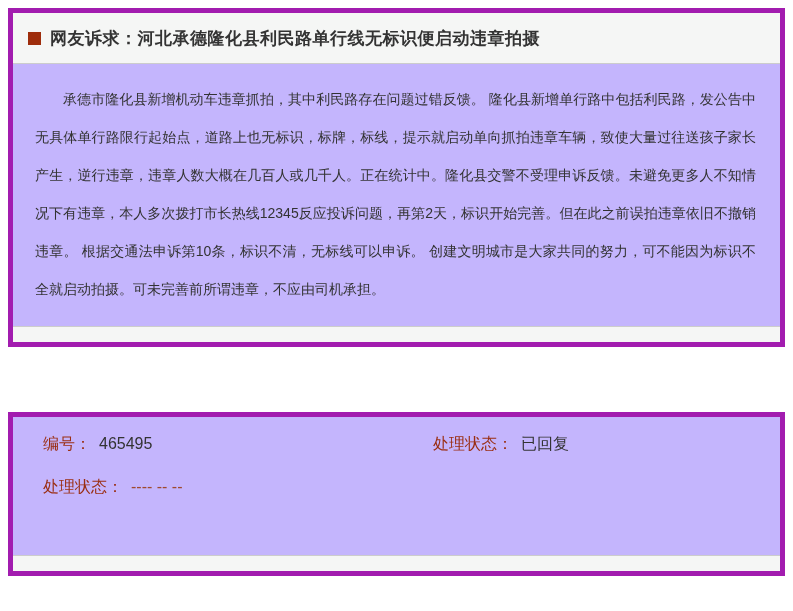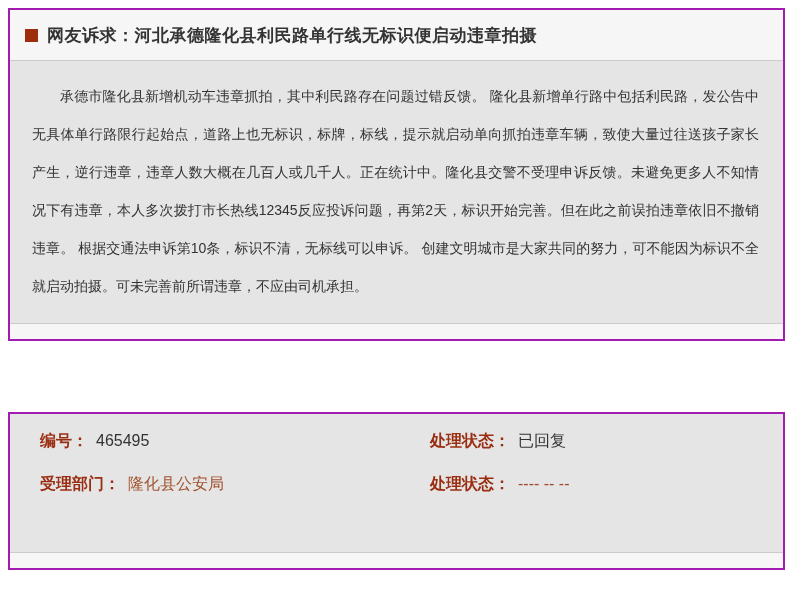--- a/index.html
+++ b/index.html
@@ -6,22 +6,22 @@
   html, body {
     width: 793px; height: 611px;
     background: #ffffff;
     overflow: hidden;
     font-family: "Liberation Sans", "DejaVu Sans", sans-serif;
   }
   .section {
     position: absolute;
     left: 8px;
     width: 777px;
-    border: 2px solid #a21caf;
-    background: #e5e5e5;
+    border: 5px solid #a21caf;
+    background: #c4b5fd;
   }
   .section-complaint { top: 8px; }
   .section-acceptance { top: 412px; }
   .section-header {
     height: 51px;
     background: #f5f6f5;
     border-bottom: 1px solid #cccccc;
     display: flex;
     align-items: center;
     padding-left: 15px;
@@ -55,21 +55,21 @@
     display: grid;
     grid-template-columns: 390px 1fr;
     grid-auto-rows: 43px;
     align-items: center;
     padding: 6px 0 2px 30px;
     height: 138px;
     font-size: 16px;
   }
   .info-cell { white-space: nowrap; }
   .info-label {
-    font-weight: bold;
+    font-weight: normal;
     color: #9a2e12;
     margin-right: 8px;
   }
   .info-value { color: #333333; }
   .info-value.link { color: #a0522d; cursor: pointer; }
   .info-value.muted { color: #9f4a2e; }
 </style>
 </head>
 <body>
 
@@ -86,20 +86,17 @@
 
 <div class="section section-acceptance">
   <div class="info-grid">
     <div class="info-cell">
       <span class="info-label">编号：</span><span class="info-value">465495</span>
     </div>
     <div class="info-cell">
       <span class="info-label">处理状态：</span><span class="info-value">已回复</span>
     </div>
     <div class="info-cell">
-      <span class="info-label">受理部门：</span><span class="info-value link">隆化县公安局</span>
-    </div>
-    <div class="info-cell">
       <span class="info-label">处理状态：</span><span class="info-value muted">---- -- --</span>
     </div>
   </div>
   <div class="section-footer-bar"></div>
 </div>
 
 </body></html>

